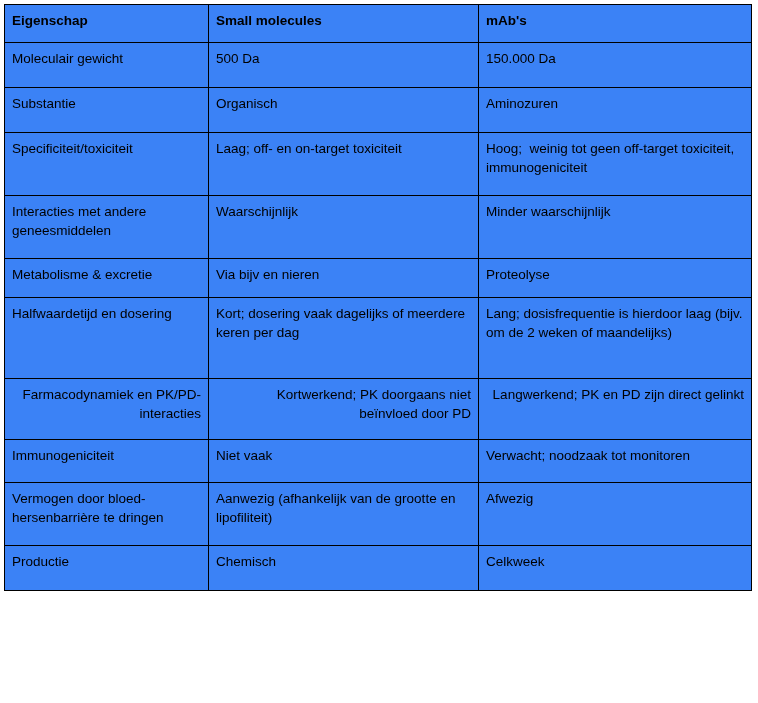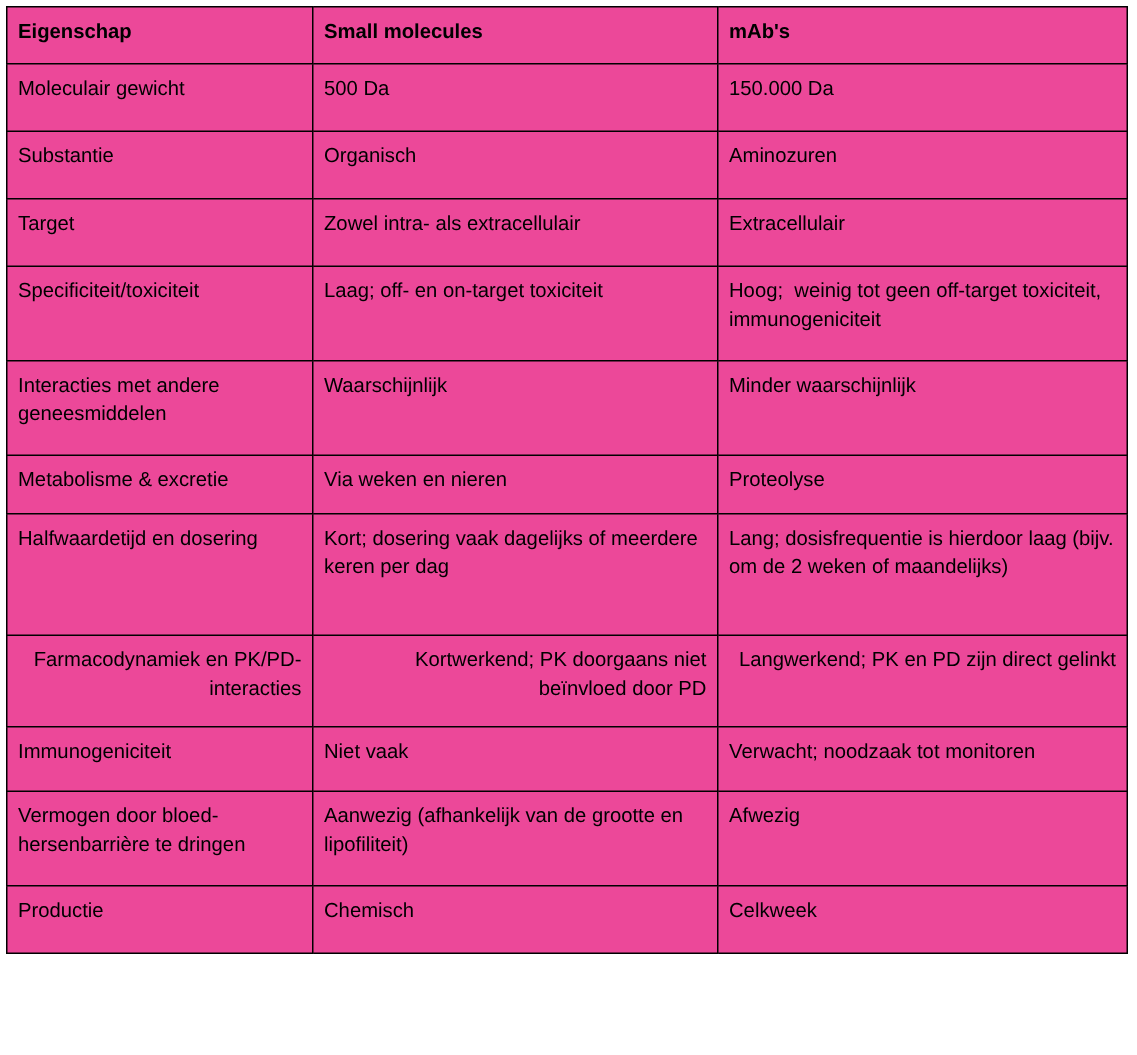--- a/index.html
+++ b/index.html
@@ -19,21 +19,21 @@
     position: relative;
     width: 758px;
     height: 703px;
     box-sizing: border-box;
     padding: 4px 0 0 4px;
   }
   table.comparison {
     border-collapse: collapse;
     table-layout: fixed;
     width: 747px;
-    background: #ec4899;
+    background: #3b82f6;
   }
   table.comparison col.c-feature { width: 204px; }
   table.comparison col.c-small   { width: 270px; }
   table.comparison col.c-mab     { width: 273px; }
 
   table.comparison th,
   table.comparison td {
     border: 1px solid #000000;
     vertical-align: top;
     text-align: left;
@@ -89,42 +89,37 @@
         <td>500 Da</td>
         <td>150.000 Da</td>
       </tr>
 
       <tr data-row="substance">
         <td>Substantie</td>
         <td>Organisch</td>
         <td>Aminozuren</td>
       </tr>
 
-      <tr data-row="target">
-        <td>Target</td>
-        <td>Zowel intra- als extracellulair</td>
-        <td>Extracellulair</td>
-      </tr>
 
 
       <tr data-row="specificity">
         <td>Specificiteit/toxiciteit</td>
         <td>Laag; off- en on-target toxiciteit</td>
         <td>Hoog;  weinig tot geen off-target toxiciteit, immunogeniciteit</td>
       </tr>
 
       <tr data-row="interactions">
         <td>Interacties met andere geneesmiddelen</td>
         <td>Waarschijnlijk</td>
         <td>Minder waarschijnlijk</td>
       </tr>
 
       <tr data-row="metabolism">
         <td>Metabolisme &amp; excretie</td>
-        <td>Via weken en nieren</td>
+        <td>Via bijv en nieren</td>
         <td>Proteolyse</td>
       </tr>
 
       <tr data-row="half-life">
         <td>Halfwaardetijd en dosering</td>
         <td>Kort; dosering vaak dagelijks of meerdere keren per dag</td>
         <td>Lang; dosisfrequentie is hierdoor laag (bijv. om de 2 weken of maandelijks)</td>
       </tr>
 
       <tr data-row="pkpd">

